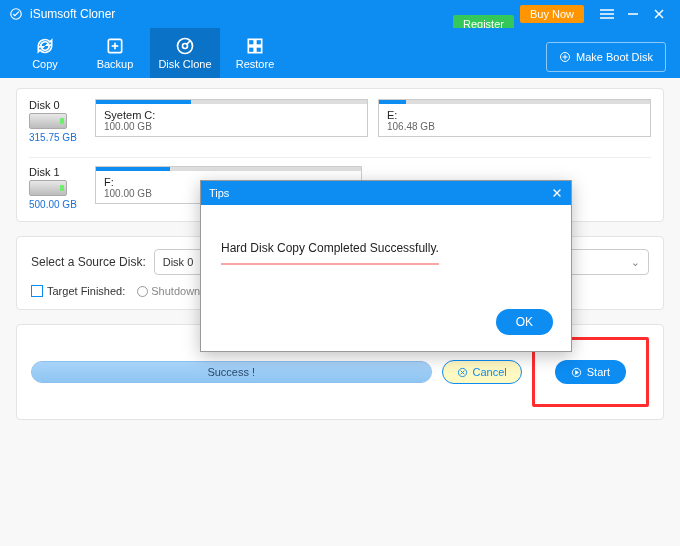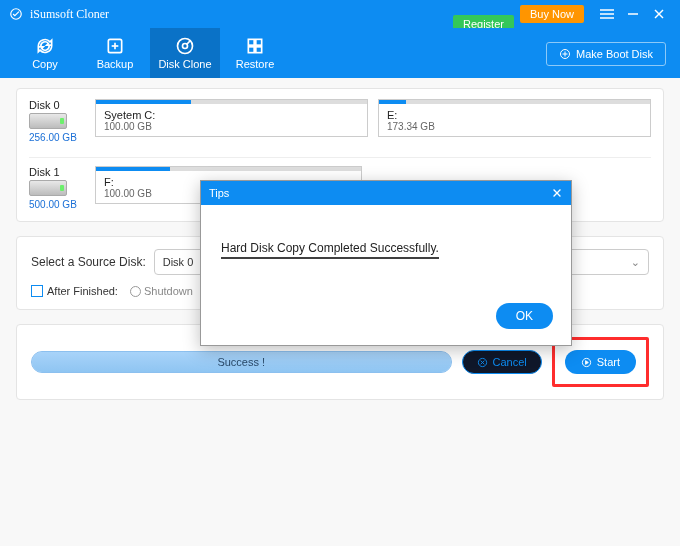--- a/index.html
+++ b/index.html
@@ -1,33 +1,33 @@
 <!DOCTYPE html>
 <html><head>
 <meta charset="utf-8">
 <style>
   * { box-sizing: border-box; margin: 0; padding: 0; font-family: "Segoe UI", Arial, sans-serif; }
   body { width: 680px; height: 546px; background: #f8f8f8; overflow: hidden; position: relative; }
 
   
   .titlebar { height: 28px; background: #0d8cf2; display: flex; align-items: center; padding: 0 8px; color: #fff; font-size: 12px; }
   .titlebar .logo-icon { width: 16px; height: 16px; margin-right: 6px; display: flex; align-items: center; justify-content: center; }
-  .titlebar .app-title { flex: 0 0 auto; font-family: Liberation Serif, serif; }
+  .titlebar .app-title { flex: 0 0 auto; }
   .titlebar-spacer { flex: 1; }
   .btn-register { background: #34c759; color: #fff; border: none; font-size: 11px; padding: 3px 10px; border-radius: 2px; margin-right: 6px; cursor: pointer; margin-top: 20px; }
   .btn-buy { background: #ff9500; color: #fff; border: none; font-size: 11px; padding: 3px 10px; border-radius: 2px; margin-right: 10px; cursor: pointer; }
   .win-icon { width: 26px; height: 20px; display: flex; align-items: center; justify-content: center; color: #fff; cursor: pointer; }
   .win-icon svg { stroke: #fff; }
 
   
   .toolbar { height: 50px; background: #0d8cf2; display: flex; align-items: stretch; padding: 0 10px; position: relative; }
   .tool-item { width: 70px; display: flex; flex-direction: column; align-items: center; justify-content: center; color: #fff; font-size: 11px; cursor: pointer; }
   .tool-item.active { background: #0a72c7; }
   .tool-item .ticon { height: 20px; display: flex; align-items: center; justify-content: center; margin-bottom: 2px; }
-  .boot-btn { position: absolute; right: 14px; top: 14px; height: 24px; border: 1px solid #8cc9f8; background: transparent; color: #fff; font-size: 11px; padding: 0 12px; border-radius: 3px; display: flex; align-items: center; gap: 5px; cursor: pointer; }
+  .boot-btn { position: absolute; right: 14px; top: 14px; height: 30px; border: 1px solid #8cc9f8; background: transparent; color: #fff; font-size: 11px; padding: 0 12px; border-radius: 3px; display: flex; align-items: center; gap: 5px; cursor: pointer; }
 
   
   .content { background: #f8f8f8; padding: 10px 16px 0 16px; }
   .disk-panel { background: #fff; border-radius: 4px; border: 1px solid #e4e4e4; padding: 10px 12px; }
   .disk-row { display: flex; align-items: flex-start; min-height: 54px; }
   .disk-row + .disk-row { border-top: 1px solid #eee; margin-top: 4px; padding-top: 8px; }
   .disk-meta { width: 66px; font-size: 11px; }
   .disk-meta .disk-name { color: #222; font-weight: 500; margin-bottom: 2px; }
   .disk-meta .disk-icon { width: 38px; height: 16px; background: linear-gradient(#e8e8e8,#bcbcbc); border: 1px solid #aaa; border-radius: 2px; position: relative; margin-bottom: 3px; }
   .disk-meta .disk-icon::after { content: ""; position: absolute; right: 2px; top: 4px; width: 4px; height: 6px; background: #6cf06c; border-radius: 1px; }
@@ -49,30 +49,30 @@
   .after-row { display: flex; align-items: center; gap: 12px; font-size: 11px; color: #666; }
   .chk { width: 12px; height: 12px; border: 1.5px solid #0d8cf2; display: inline-block; vertical-align: middle; margin-right: 4px; }
   .radio { display: inline-flex; align-items: center; gap: 3px; color: #888; }
   .radio .r { width: 11px; height: 11px; border: 1.5px solid #999; border-radius: 50%; }
 
   
   .bottom-panel { background: #fff; border: 1px solid #e4e4e4; border-radius: 4px; margin: 14px 16px 0 16px; padding: 12px 14px; display: flex; align-items: center; gap: 10px; }
   .progress { flex: 1; height: 22px; background: #b7dafb; border: 1px solid #8cc0ef; border-radius: 11px; position: relative; display: flex; align-items: center; justify-content: center; font-size: 11px; color: #2a4a6a; overflow: hidden; }
   .progress .pfill { position: absolute; left: 0; top: 0; bottom: 0; background: linear-gradient(#a8d3f9,#8fc5f2); }
   .progress .ptext { position: relative; }
-  .btn-cancel { height: 24px; border: 1px solid #0d8cf2; background: #0f172a; color: #0d8cf2; font-size: 11px; padding: 0 14px; border-radius: 12px; display: flex; align-items: center; gap: 5px; cursor: pointer; }
-  .start-wrap { border: 3px solid #ff2d2d; padding: 10px; border-radius: 2px; }
+  .btn-cancel { height: 24px; border: 1px solid #0d8cf2; background: #fef9c3; color: #0d8cf2; font-size: 11px; padding: 0 14px; border-radius: 12px; display: flex; align-items: center; gap: 5px; cursor: pointer; }
+  .start-wrap { border: 3px solid #ff2d2d; padding: 20px; border-radius: 2px; }
   .btn-start { height: 24px; border: none; background: #0d8cf2; color: #fff; font-size: 11px; padding: 0 16px; border-radius: 12px; display: flex; align-items: center; gap: 5px; cursor: pointer; }
 
   
   .modal { position: absolute; left: 200px; top: 180px; width: 372px; background: #fff; border: 1px solid #999; box-shadow: 0 4px 16px rgba(0,0,0,.25); z-index: 100; }
   .modal-header { height: 24px; background: #0d8cf2; color: #fff; display: flex; align-items: center; justify-content: space-between; padding: 0 8px; font-size: 11px; }
   .modal-header .x { cursor: pointer; }
   .modal-body { padding: 36px 20px 44px 20px; font-size: 12px; color: #222; }
-  .modal-body .msg-wrap { border-bottom: 2px solid #404040; display: inline-block; padding-bottom: 2px; }
+  .modal-body .msg-wrap { border-bottom: 2px solid #fca5a5; display: inline-block; padding-bottom: 8px; }
   .modal-footer { padding: 0 18px 16px 0; display: flex; justify-content: flex-end; }
   .btn-ok { background: #0d8cf2; color: #fff; border: none; font-size: 12px; padding: 6px 20px; border-radius: 14px; cursor: pointer; }
 
   svg { display: block; }
 </style>
 </head>
 <body>
 
 <div class="titlebar">
   <span class="logo-icon">
@@ -156,36 +156,36 @@
   </button>
 </div>
 
 <div class="content">
   <div class="disk-panel">
 
     <div class="disk-row">
       <div class="disk-meta">
         <div class="disk-name">Disk 0</div>
         <div class="disk-icon"></div>
-        <div class="disk-size">256.00 GB</div>
+        <div class="disk-size">315.75 GB</div>
       </div>
       <div class="part-area">
         <div class="partition">
           <div class="topbar">
               <div class="fill" style="width:35%"></div>
             </div>
           <div class="label">Syetem C:</div>
           <div class="psize">100.00 GB</div>
         </div>
         <div class="partition">
           <div class="topbar">
               <div class="fill" style="width:10%"></div>
             </div>
           <div class="label">E:</div>
-          <div class="psize">173.34 GB</div>
+          <div class="psize">106.48 GB</div>
         </div>
       </div>
     </div>
 
     <div class="disk-row">
       <div class="disk-meta">
         <div class="disk-name">Disk 1</div>
         <div class="disk-icon"></div>
         <div class="disk-size">500.00 GB</div>
       </div>
@@ -212,21 +212,21 @@
       <span class="spacer"></span>
       <span class="opt-label">Select a Target Disk:</span>
       <div class="opt-select">
         <span>Disk 1</span>
         <span class="chev">⌄</span>
       </div>
     </div>
     <div class="after-row">
       <label style="color:#333;display:flex;align-items:center;">
         <span class="chk"></span>
-          <span>After Finished:</span>
+          <span>Target Finished:</span>
       </label>
       <span class="radio">
           <span class="r"></span>
           <span>Shutdown</span>
         </span>
       <span class="radio">
           <span class="r"></span>
           <span>Restart</span>
         </span>
       <span class="radio">

